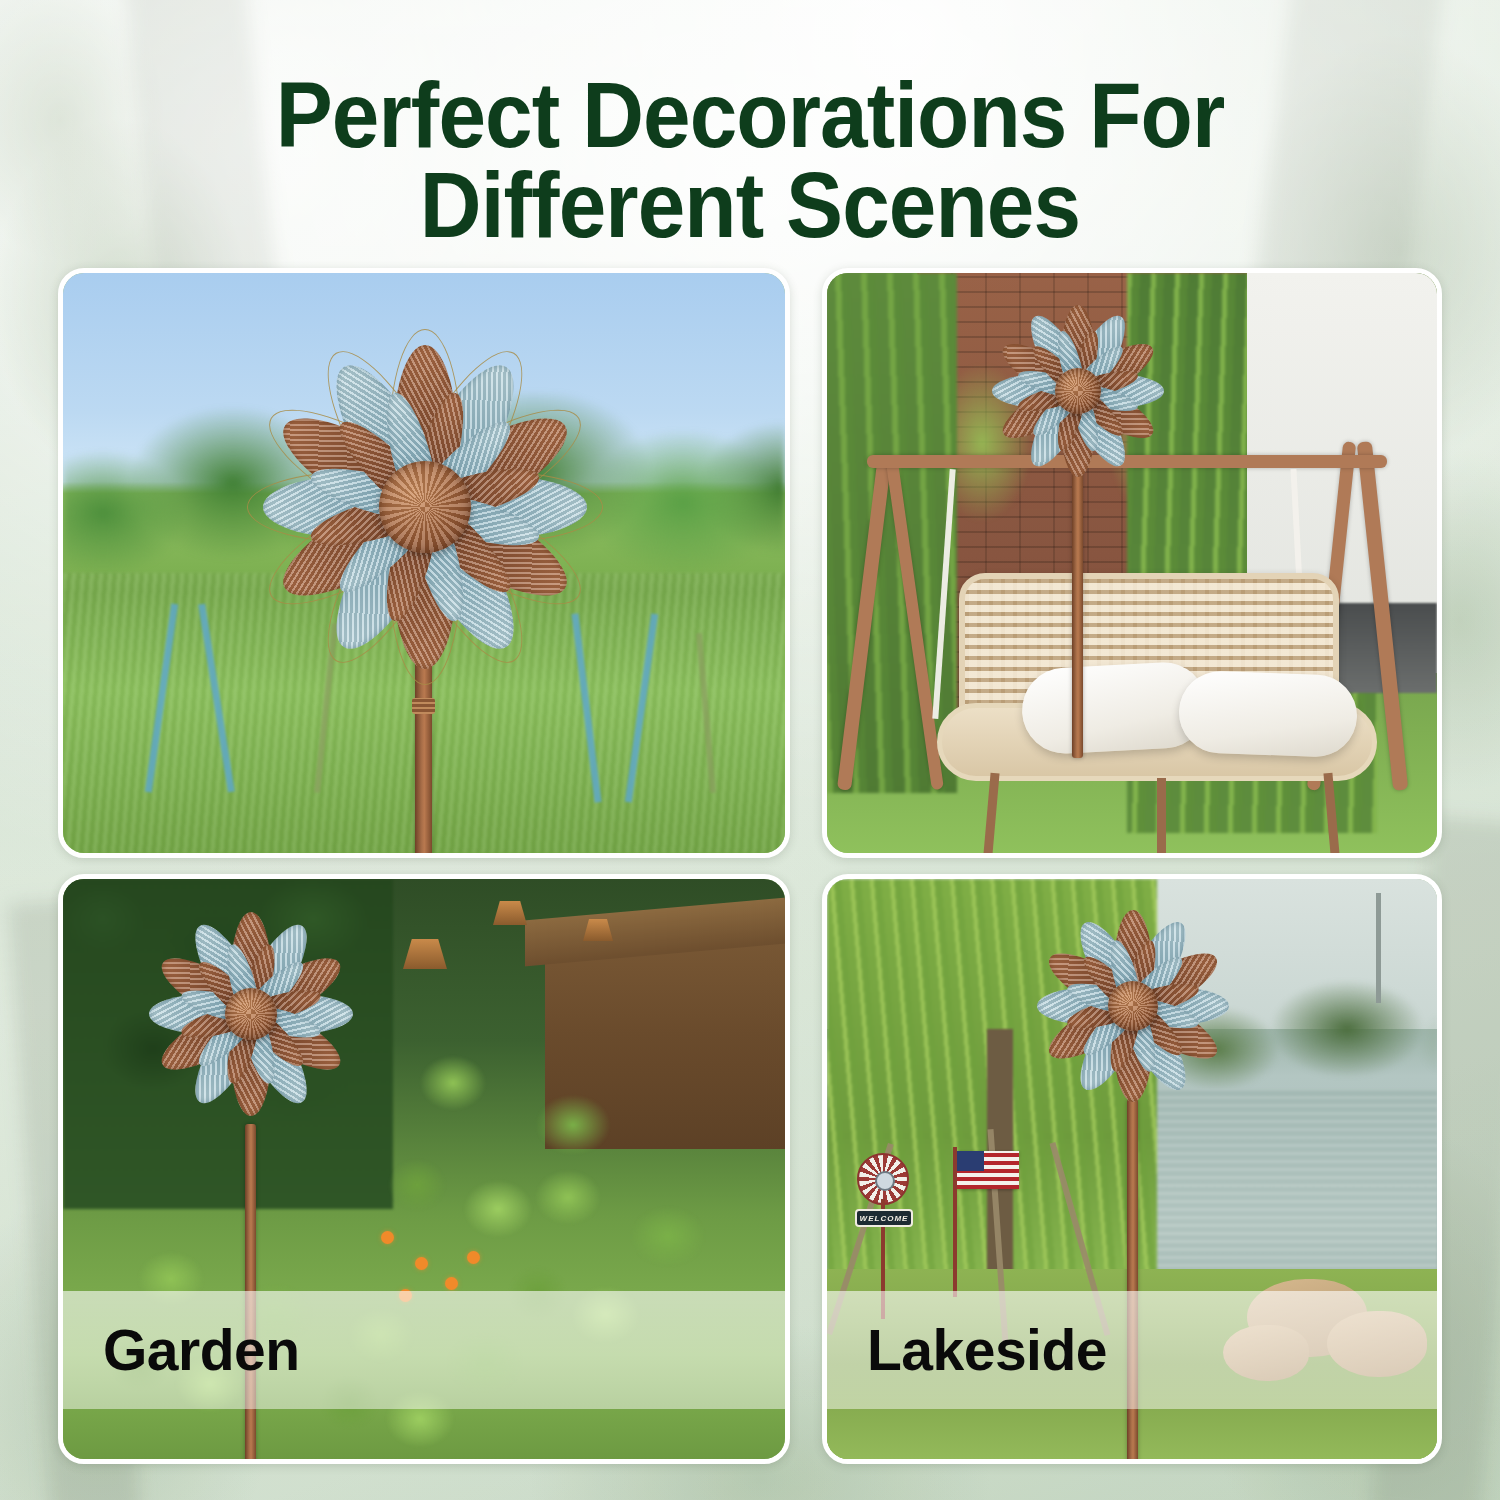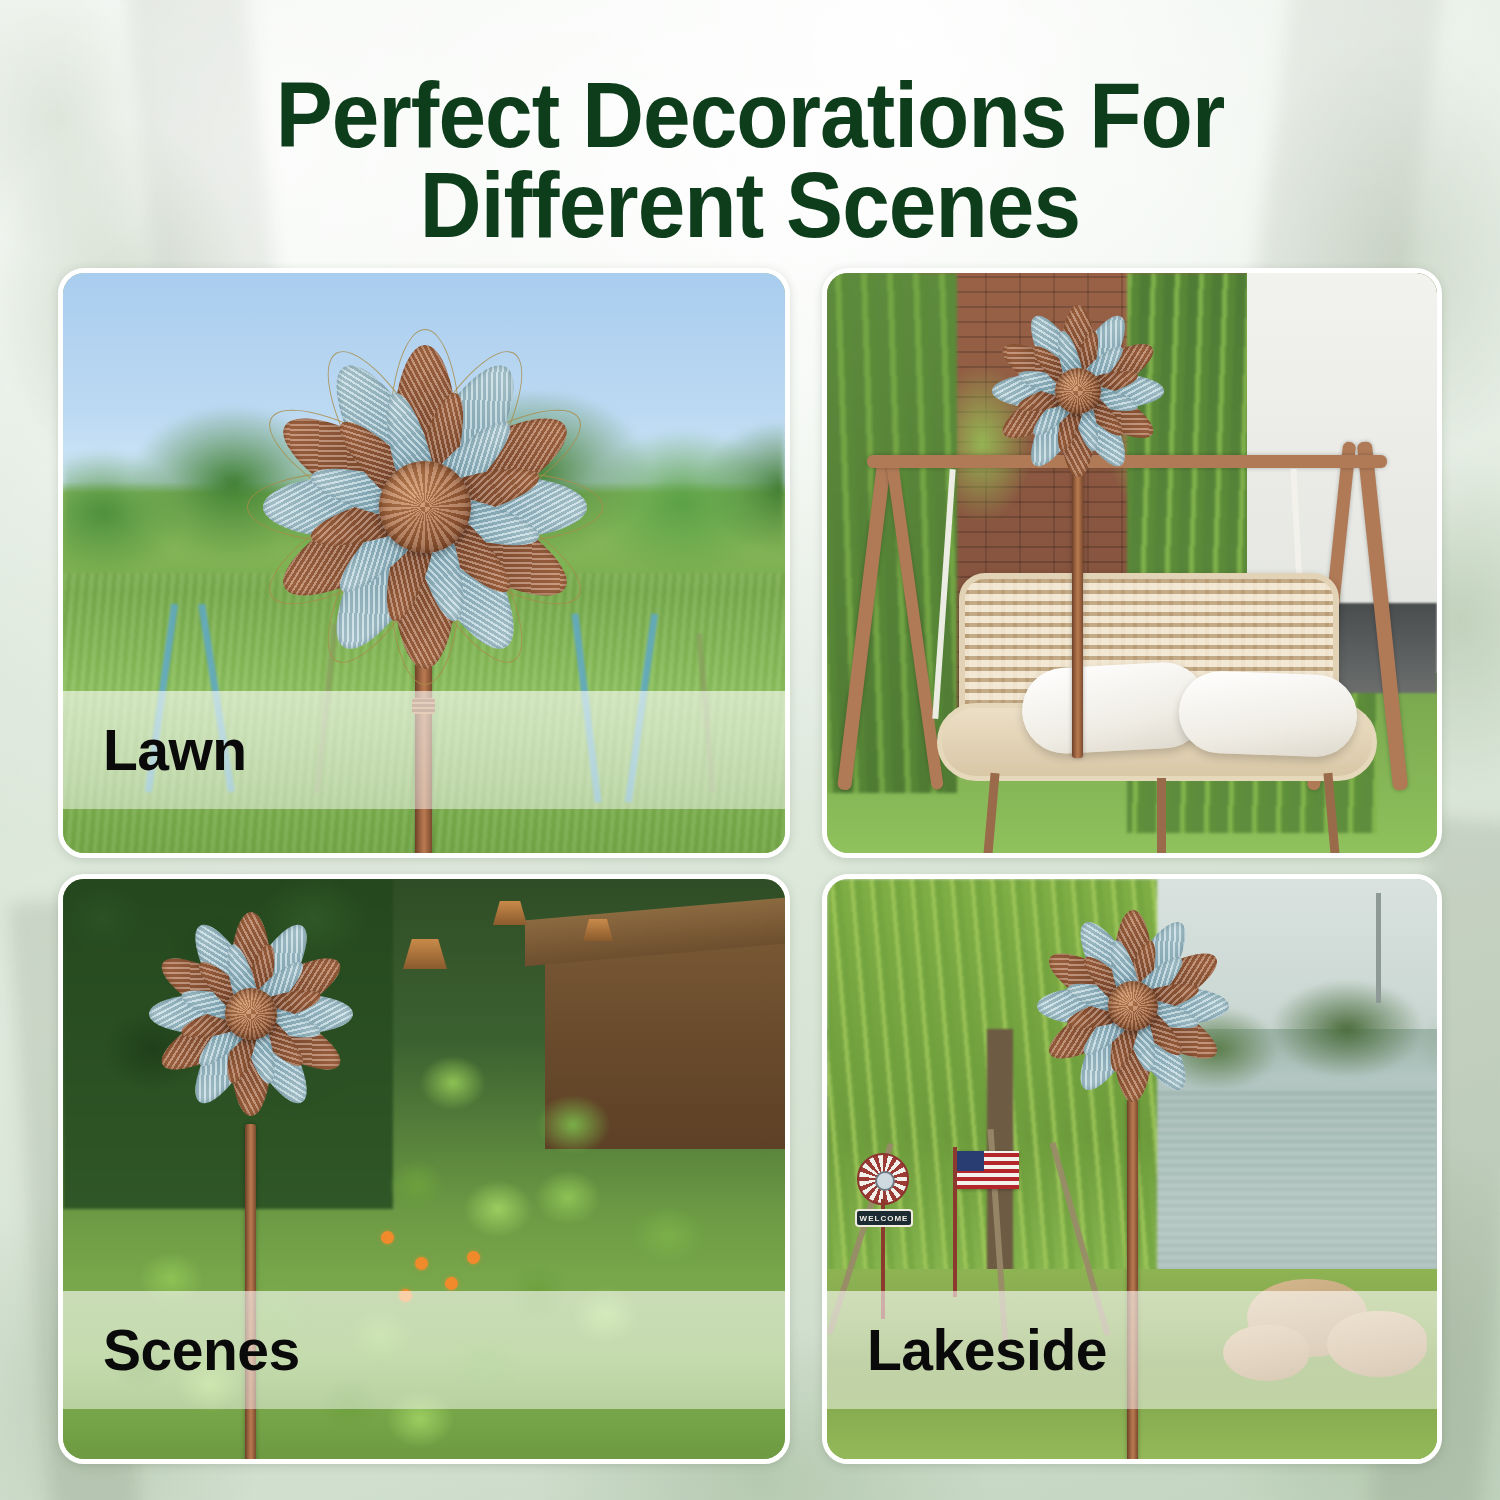--- a/index.html
+++ b/index.html
@@ -78,21 +78,21 @@
     z-index:5;
   }
   .card {
     position:relative;
     border-radius:26px;
     border:5px solid #ffffff;
     overflow:hidden;
     background:#9fc07a;
     box-shadow:0 2px 10px rgba(60,80,55,.18);
   }
-  .photo { position:absolute; inset:0; overflow:hidden; }
+  .photo { position:absolute; inset:0; overflow:hidden;font-style:italic; }
 
   
   .label-band {
     position:absolute;
     left:0; right:0;
     height:118px;
     background:linear-gradient(180deg, rgba(255,255,255,.60), rgba(255,255,255,.48));
     display:flex; align-items:center;
     z-index:4;
   }
@@ -451,23 +451,20 @@
             <div class="petal slim copper" style="width:38px;height:118px;transform:translate(-50%,-100%) rotate(195deg);"></div>
             <div class="petal slim teal" style="width:38px;height:118px;transform:translate(-50%,-100%) rotate(225deg);"></div>
             <div class="petal slim copper" style="width:38px;height:118px;transform:translate(-50%,-100%) rotate(255deg);"></div>
             <div class="petal slim teal" style="width:38px;height:118px;transform:translate(-50%,-100%) rotate(285deg);"></div>
             <div class="petal slim copper" style="width:38px;height:118px;transform:translate(-50%,-100%) rotate(315deg);"></div>
             <div class="petal slim teal" style="width:38px;height:118px;transform:translate(-50%,-100%) rotate(345deg);"></div>
           </div>
           <div class="hub" style="width:92px;height:92px;"></div>
         </div>
       </div>
-      <div class="label-band">
-        <span class="label-text">Lawn</span>
-      </div>
     </div>
 
     <div class="card card-2">
       <div class="photo">
         <div class="scene-front"></div>
         <div class="brick-wall"></div>
         <div class="vine" style="left:70px;top:20px;width:170px;height:300px;"></div>
         <div class="vine" style="left:230px;top:0px;width:200px;height:330px;"></div>
         <div class="bamboo-l"></div>
         <div class="bamboo-r"></div>
@@ -575,21 +572,21 @@
             <div class="petal slim teal" style="width:24px;height:72px;transform:translate(-50%,-100%) rotate(225deg);"></div>
             <div class="petal slim copper" style="width:24px;height:72px;transform:translate(-50%,-100%) rotate(255deg);"></div>
             <div class="petal slim teal" style="width:24px;height:72px;transform:translate(-50%,-100%) rotate(285deg);"></div>
             <div class="petal slim copper" style="width:24px;height:72px;transform:translate(-50%,-100%) rotate(315deg);"></div>
             <div class="petal slim teal" style="width:24px;height:72px;transform:translate(-50%,-100%) rotate(345deg);"></div>
           </div>
           <div class="hub" style="width:52px;height:52px;"></div>
         </div>
       </div>
       <div class="label-band">
-        <span class="label-text">Scenes</span>
+        <span class="label-text">Garden</span>
       </div>
     </div>
 
     <div class="card card-4">
       <div class="photo">
         <div class="scene-lake"></div>
         <div class="lake-sky"></div>
         <div class="lake-far-trees"></div>
         <div class="tower"></div>
         <div class="lake-water"></div>

